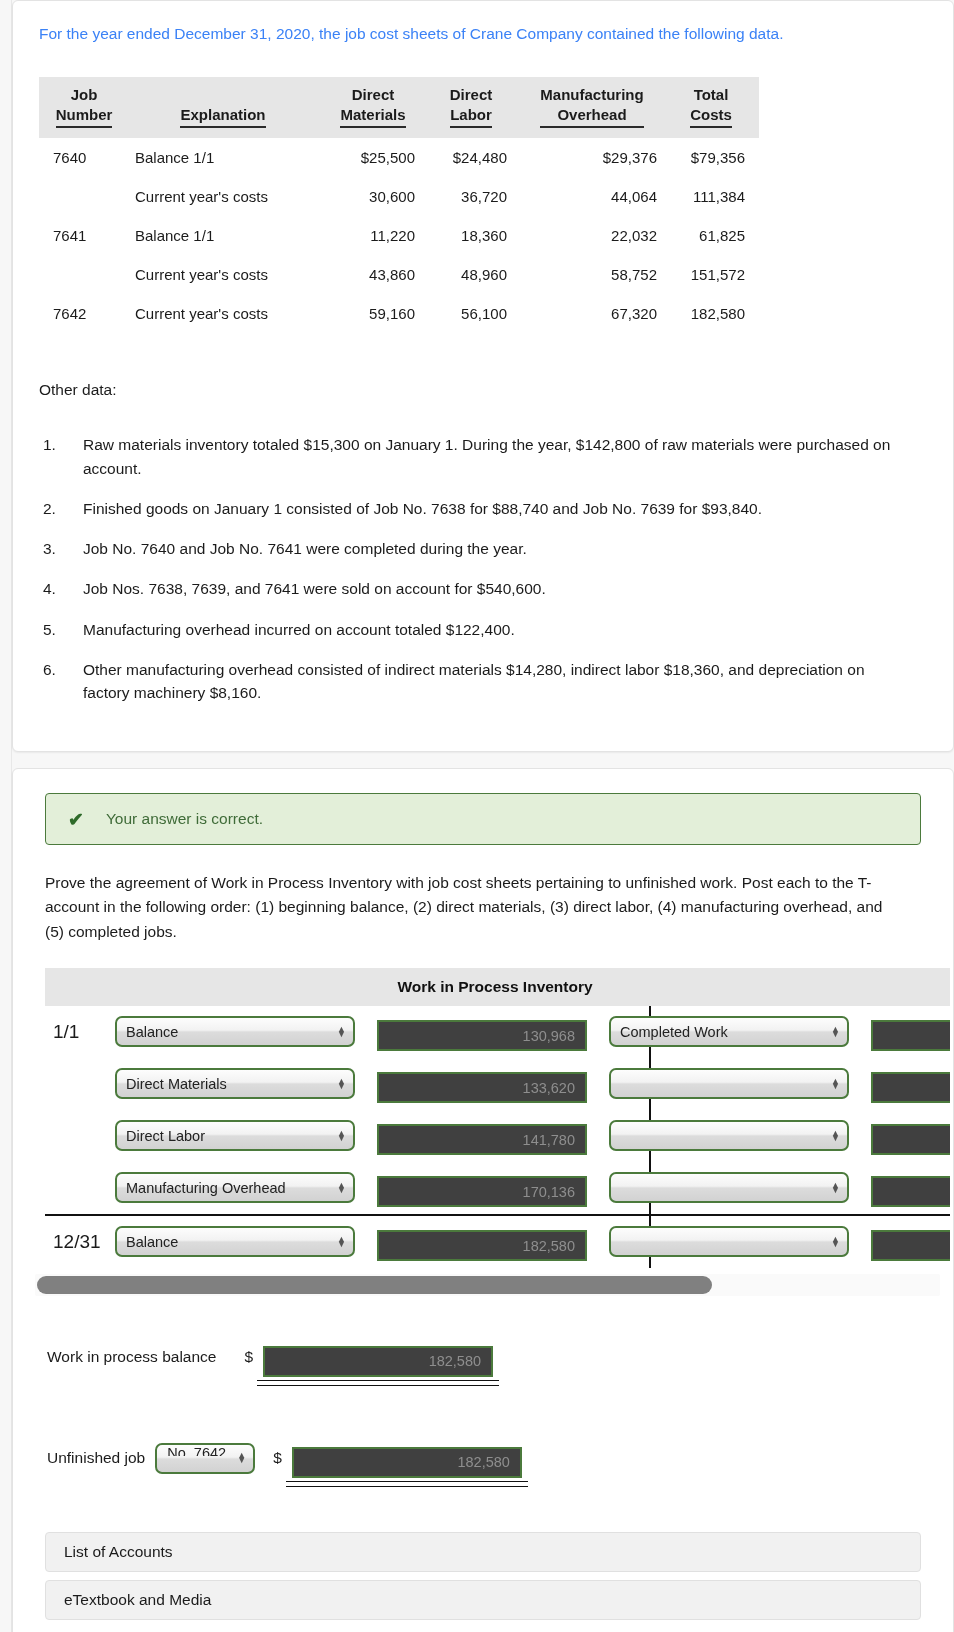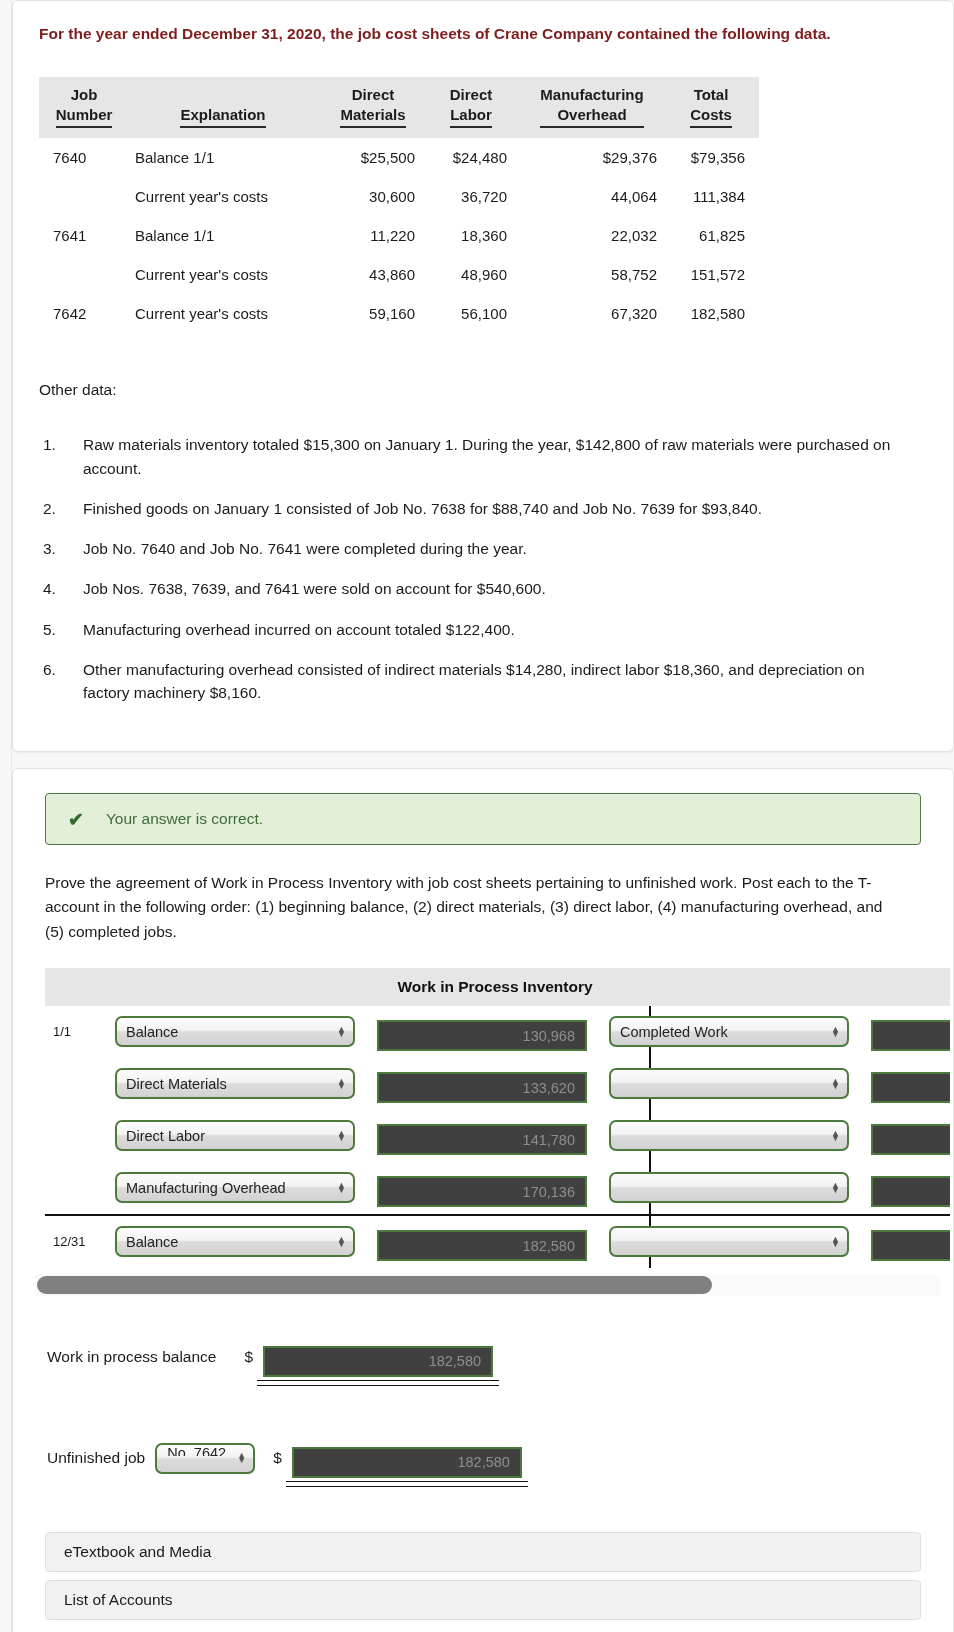--- a/index.html
+++ b/index.html
@@ -27,24 +27,23 @@
     margin: 0 0 0 12px;
     width: 942px;
     position: relative;
   }
   .card-problem { padding: 18px 22px 30px 22px; }
   .card-answer  { margin-top: 16px; padding: 18px 22px 28px 22px; }
 
   
   .intro {
     font-size: 15.5px;
-    color: #7f1d1d;
+    color: #3b82f6;
     line-height: 1.45;
     padding: 4px 0 0 4px;
-    font-weight: bold;
   }
 
   
   table.jobtable {
     border-collapse: collapse;
     margin-top: 32px;
     margin-left: 4px;
     font-size: 15px;
     color: #1b1b1b;
   }
@@ -148,21 +147,21 @@
   .t-body { position: relative; width: 1120px; }
 
   .t-row {
     display: flex;
     align-items: center;
     height: 52px;
     position: relative;
   }
   .t-row .datecell {
     width: 70px; flex: 0 0 70px;
-    font-size: 13px;
+    font-size: 19px;
     color: #1b1b1b;
     padding-left: 8px;
   }
   .t-row .slot { flex: 0 0 auto; margin-right: 22px; }
 
   
   .sel {
     appearance: none;
     -webkit-appearance: none;
     border: 2px solid #4b7a3c;
@@ -601,18 +600,18 @@
             <span>▼</span>
           </span>
       </span>
       <span class="dollar">$</span>
       <span class="dblunder">
         <input class="amt amt-bal" type="text" readonly="" value="182,580" style="">
       </span>
     </div>
 
     <div class="btnlist">
+      <div class="linkbtn">List of Accounts</div>
       <div class="linkbtn">eTextbook and Media</div>
-      <div class="linkbtn">List of Accounts</div>
     </div>
 
   </div>
 </div>
 
 </body></html>

